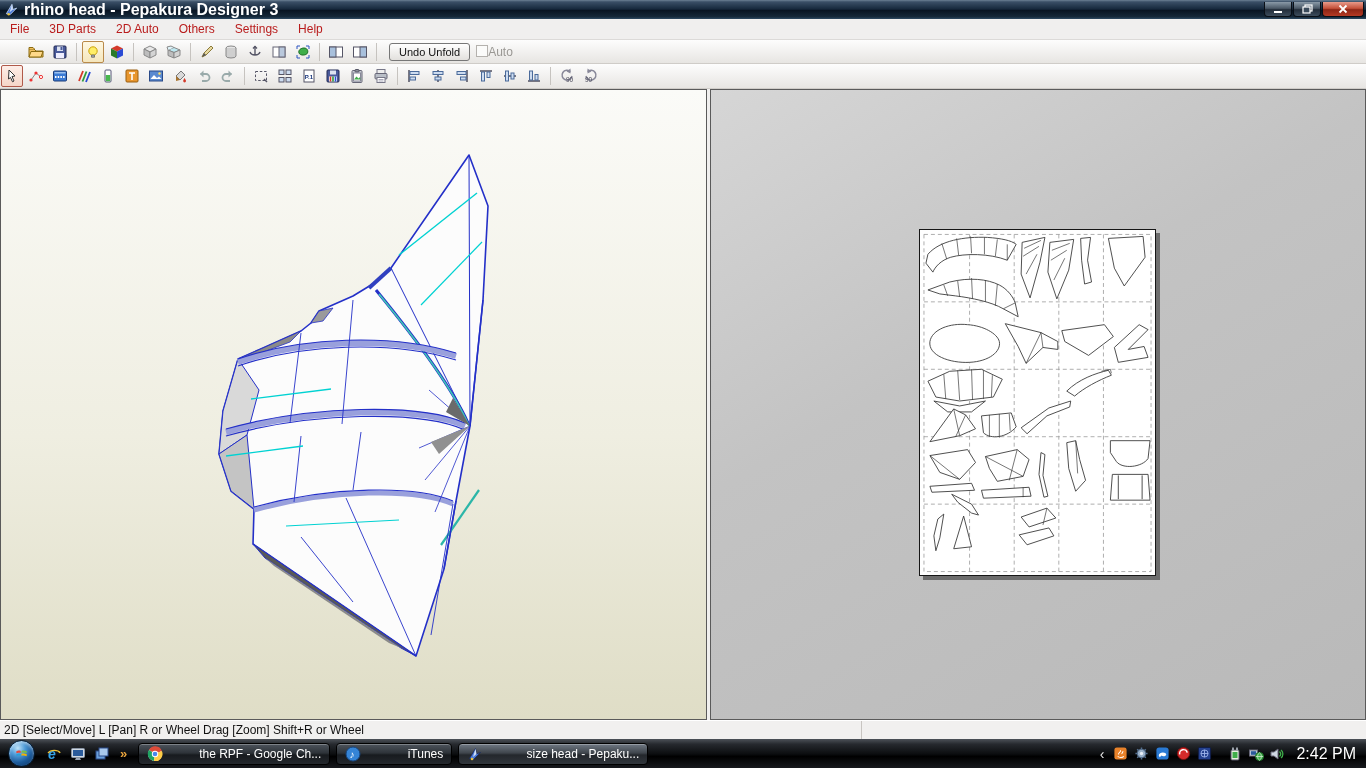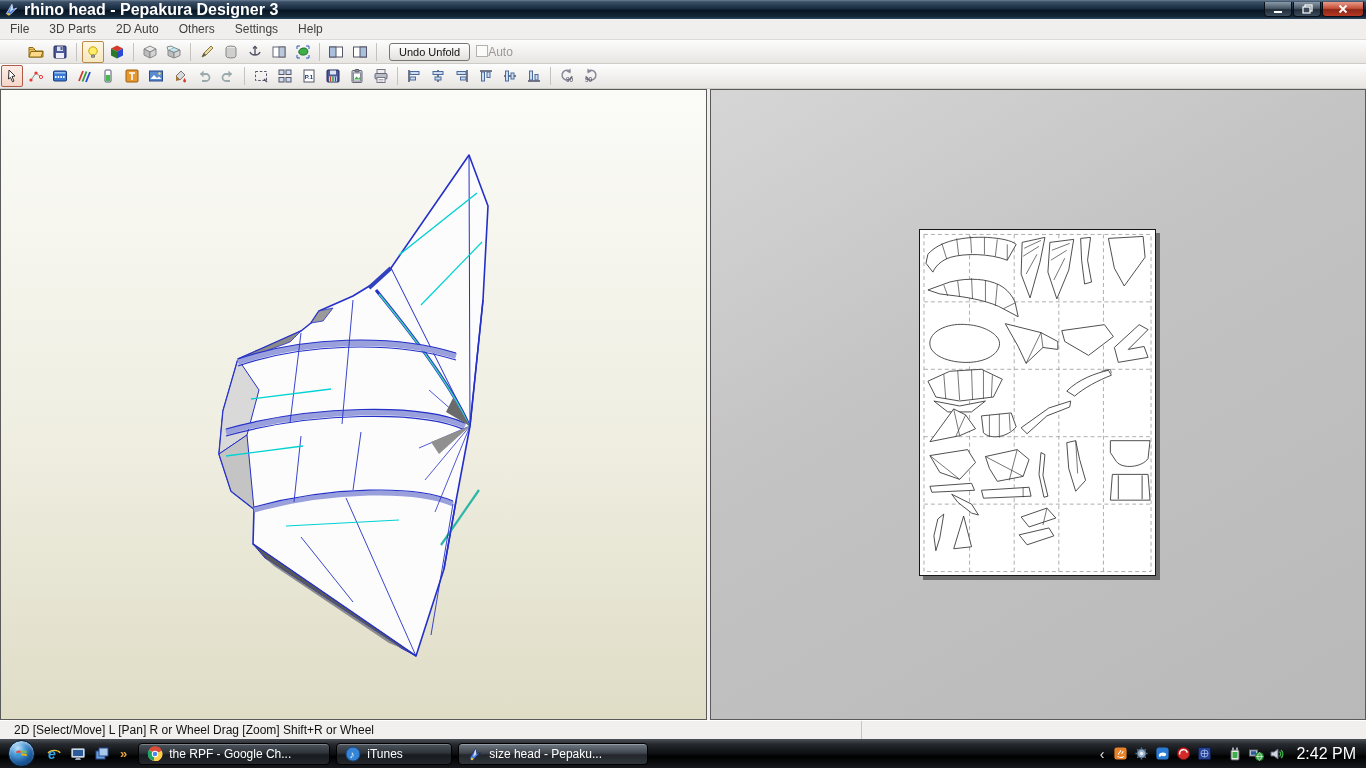--- a/index.html
+++ b/index.html
@@ -15,21 +15,21 @@
   #winbtns { margin-left:auto; display:flex; height:15px; margin-right:2px; }
   .wbtn { width:28px; height:15px; display:flex; align-items:center; justify-content:center;
     border:1px solid #0a0f16; border-top:none; border-radius:0 0 4px 4px;
     background:linear-gradient(180deg,#8a9aa8 0%,#4a5866 45%,#222d3a 55%,#3c4c5c 100%); margin-left:1px;}
   .wbtn.close { width:42px;
     background:linear-gradient(180deg,#e89a8a 0%,#c4513a 45%,#8e2616 55%,#b43a24 100%); }
   .wbtn svg { display:block; }
 
   
   #menubar { height:21px; background:#f0efee; border-bottom:1px solid #dcdad8;
-    display:flex; align-items:center; font-size:12px; color:#404040; }
+    display:flex; align-items:center; font-size:12px; color:#b91c1c; }
   .menu-item { padding:2px 10px; cursor:default; }
 
   
   .toolbar { display:flex; align-items:center;
     background:linear-gradient(180deg,#fdfdfd,#e7e5e2); border-bottom:1px solid #cfccc8; }
   #toolbar1 { height:24px;padding-left:24px; } #toolbar2 { height:25px; }
   .tbtn { width:22px; height:22px; margin:0 1px; display:flex; align-items:center; justify-content:center;
     border:1px solid transparent; border-radius:2px; background:transparent; }
   .tbtn.active { border:1px solid #b98a4a; background:linear-gradient(#fff8e2,#f5e6bd); }
   .tbtn.active2 { border:1px solid #b05a4a; background:linear-gradient(#fdeee8,#f5d6c8); }
@@ -48,36 +48,36 @@
   #splitter { width:3px; background:#f0efee; }
   #pane2d { flex:1; border:1px solid #5a5a5a; position:relative;
     background:linear-gradient(150deg,#d6d6d6 0%,#c3c3c3 40%,#b9b9b9 100%); }
   #page { position:absolute; left:208px; top:139px; width:237px; height:347px;
     background:#fff; border:1px solid #161616; box-shadow:4px 4px 0 rgba(25,25,25,.5); }
   #page svg { display:block; }
 
   
   #statusbar { height:19px; display:flex; align-items:center; background:#f1f0ef;
     border-top:1px solid #fff; font-size:12px; color:#111; }
-  #status-left { width:862px; padding-left:14px; border-right:1px solid #c8c5c1; height:100%;
+  #status-left { width:862px; padding-left:4px; border-right:1px solid #c8c5c1; height:100%;
     display:flex; align-items:center; }
   #status-right { flex:1; display:flex; justify-content:center; align-items:center; height:100%; }
 
   
   #taskbar { height:29px; display:flex; align-items:center; position:relative;
     background:linear-gradient(180deg,#4c5158 0%,#26292e 18%,#0b0d0f 52%,#000 60%,#17191d 100%); }
   #start-orb { width:27px; height:27px; border-radius:50%; margin:0 7px 0 8px; position:relative;
     background:radial-gradient(circle at 35% 28%, #bfe3f8 0%, #4f9bd8 30%, #1c5a9a 60%, #0a2f5c 100%);
     border:1px solid #071c30; box-shadow:inset 0 2px 3px rgba(255,255,255,.55); display:flex; align-items:center; justify-content:center; }
   .ql-icon { width:20px; height:20px; display:flex; align-items:center; justify-content:center; margin:0 2px; }
   #ql-overflow { color:#e8a33d; font-weight:bold; font-size:13px; margin:0 8px 0 6px; }
   .taskbtn { height:22px; border-radius:4px; border:1px solid #000; margin:0 3px; padding:0 8px;
     display:flex; align-items:center; gap:6px; color:#fff; font-size:12px;
     background:linear-gradient(180deg,#4d545c 0%,#2e3339 45%,#171a1e 55%,#24282d 100%);
-    box-shadow:inset 0 1px 0 rgba(255,255,255,.28); }
+    box-shadow:inset 0 1px 0 rgba(255,255,255,.28);justify-content:space-between; }
   .taskbtn.active { background:linear-gradient(180deg,#707984 0%,#3f454c 45%,#23272c 55%,#31363c 100%); }
   .taskbtn .tlabel { white-space:nowrap; overflow:hidden; text-overflow:ellipsis; }
   .taskbtn.w-chrome { width:192px; } .taskbtn.w-itunes { width:116px; } .taskbtn.w-pep { width:190px; }
   #tray { margin-left:auto; display:flex; align-items:center; gap:5px; padding-right:10px; }
   #tray-chevron { color:#e8e8e8; font-size:14px; margin-right:3px; }
   .tray-icon { width:17px; height:17px; display:flex; align-items:center; justify-content:center; }
   #clock { color:#fff; font-size:16px; margin-left:6px; text-shadow:0 1px 1px #000; }
 </style>
 </head>
 <body>

